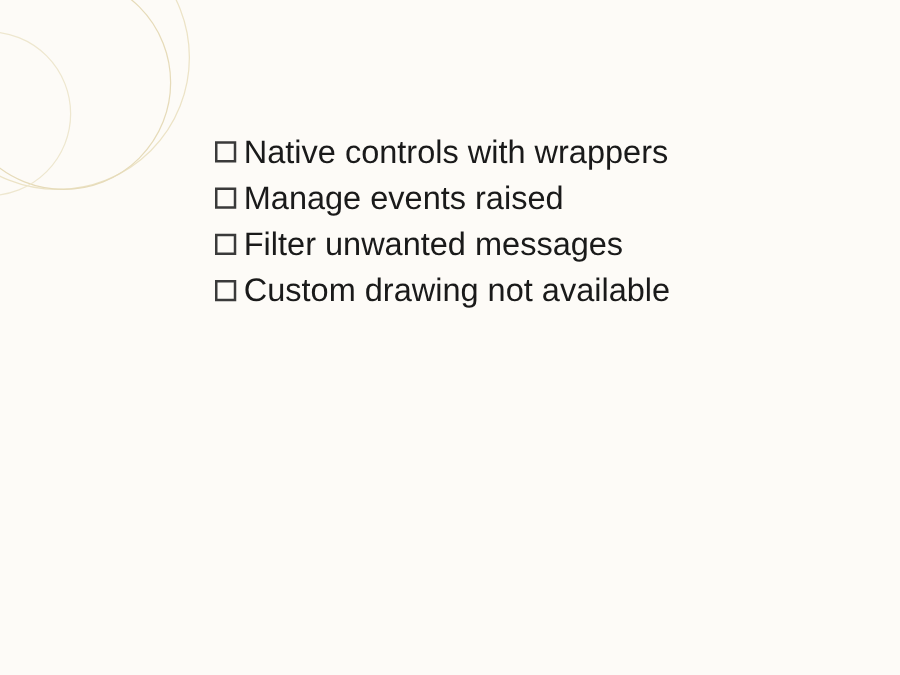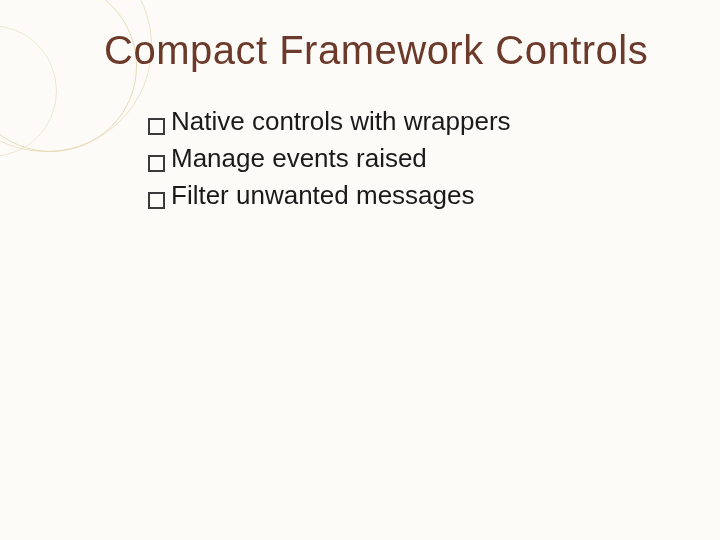--- a/index.html
+++ b/index.html
@@ -52,22 +52,23 @@
     position: absolute;
     top: 104px;
     left: 148px;
     right: 40px;
     font-size: 26px;
     line-height: 1.35;
     color: #1a1a1a;
   }
   .bullet-item {
     display: flex;
-    align-items: center;
+    align-items: flex-start;
     margin-bottom: 2px;
+    margin-left: 24px;
   }
   .bullet-marker {
     display: inline-block;
     width: 17px;
     height: 17px;
     border: 2px solid #3a3a3a;
     box-sizing: border-box;
     margin-top: 9px;
     margin-right: 6px;
     flex: 0 0 auto;
@@ -80,29 +81,32 @@
 </head>
 <body>
 
 <div class="slide">
   <div class="ornament">
     <div class="ring r1"></div>
     <div class="ring r2"></div>
     <div class="ring r3"></div>
   </div>
 
-  <div class="title">Compact Framework Controls</div>
 
   <div class="bullets">
     <div class="bullet-item">
       <span class="bullet-marker"></span>
       <span class="bullet-text">Native controls with wrappers</span>
     </div>
     <div class="bullet-item">
       <span class="bullet-marker"></span>
       <span class="bullet-text">Manage events raised</span>
     </div>
     <div class="bullet-item">
       <span class="bullet-marker"></span>
       <span class="bullet-text">Filter unwanted messages</span>
     </div>
+    <div class="bullet-item">
+      <span class="bullet-marker"></span>
+      <span class="bullet-text">Custom drawing not available</span>
+    </div>
   </div>
 </div>
 
 </body></html>

